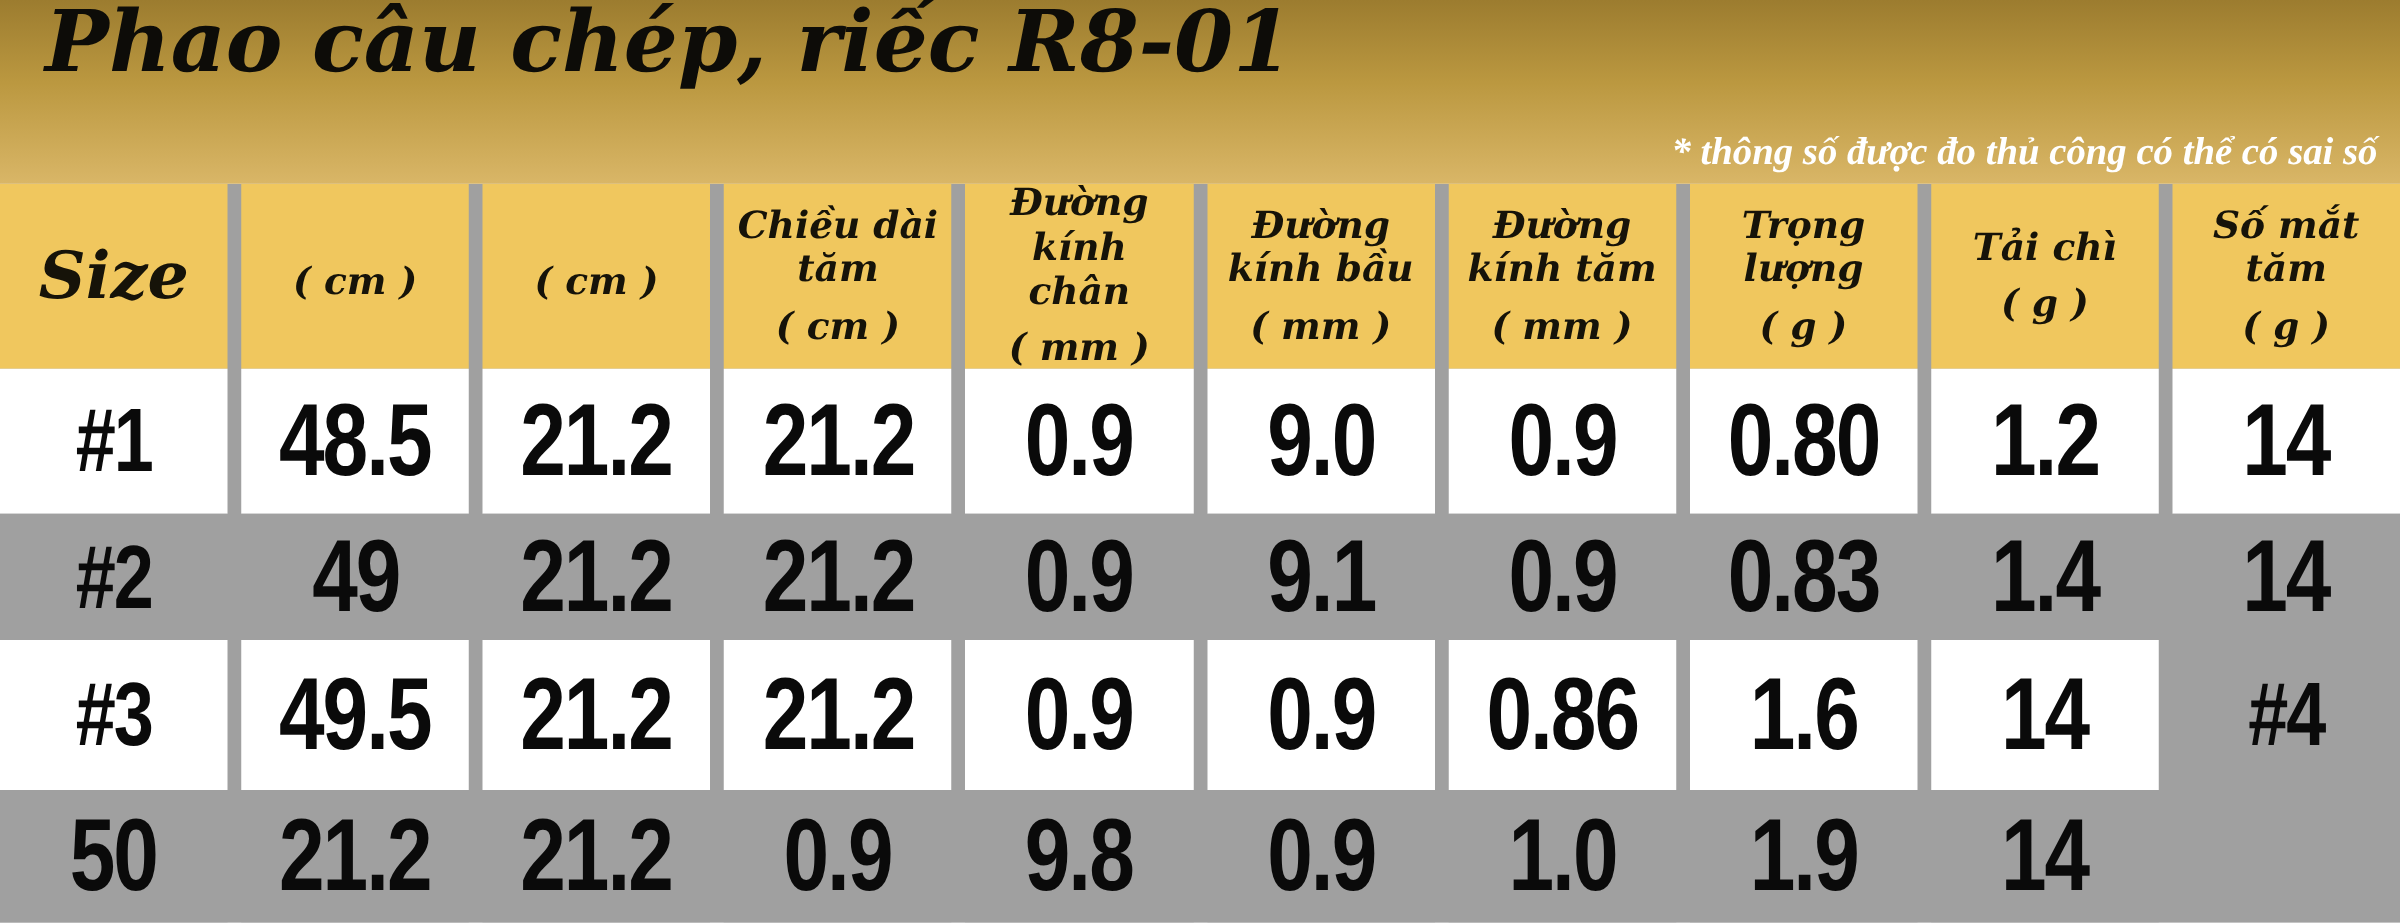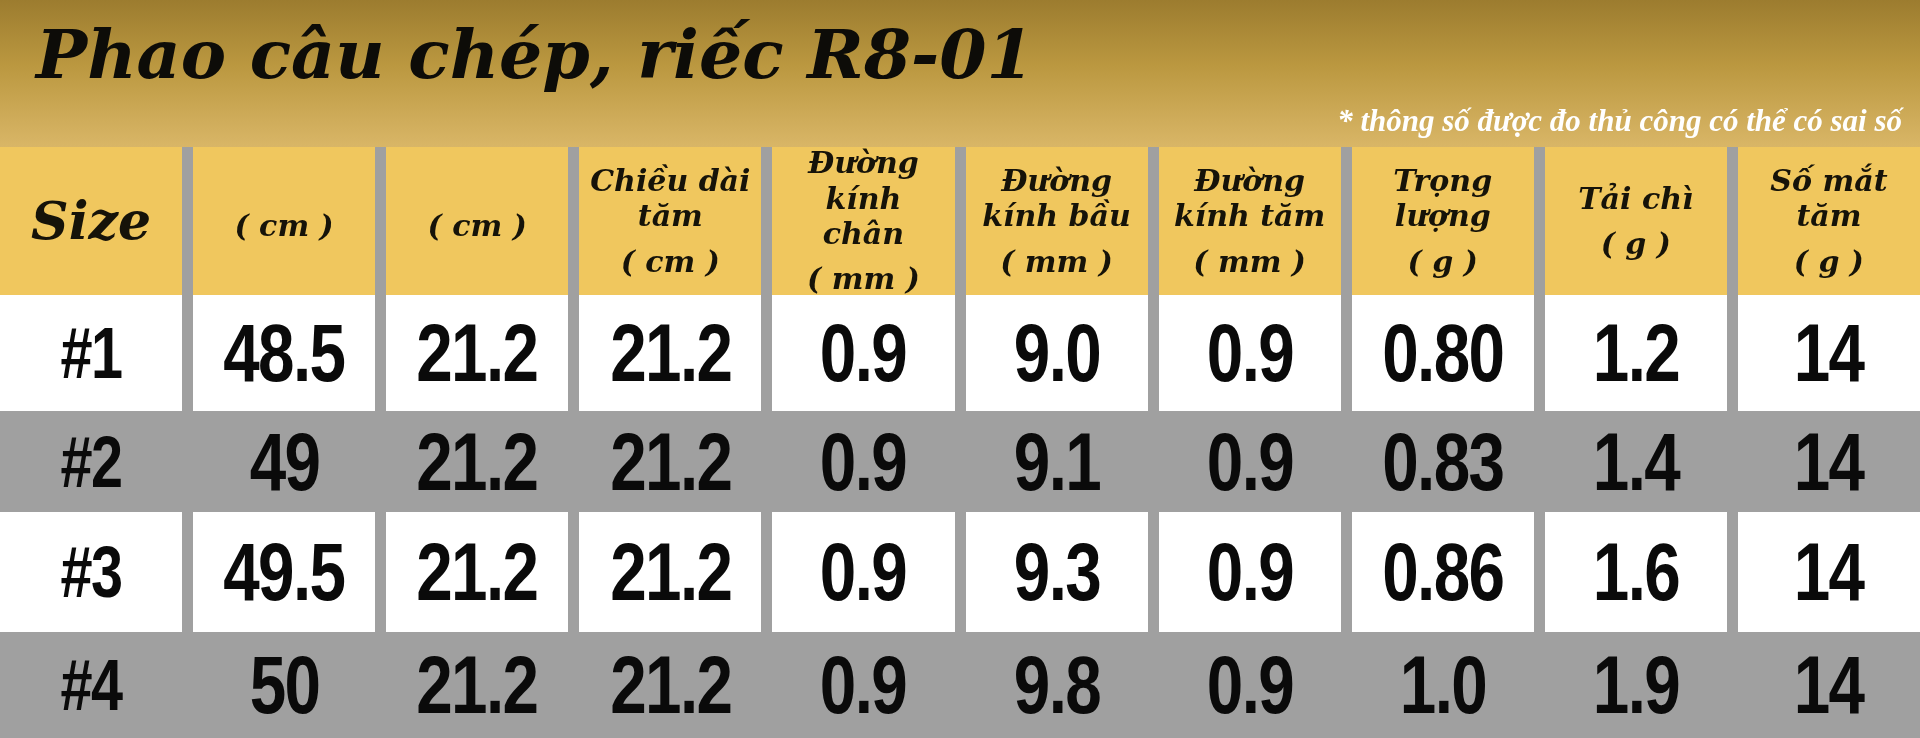--- a/index.html
+++ b/index.html
@@ -7,21 +7,21 @@
   body { font-family:"DejaVu Serif", serif; background:#ffffff; overflow:hidden; }
 
   .page { width:1920px; height:738px; display:flex; flex-direction:column; }
 
   
   .title-band {
     position:relative; height:147px; flex:0 0 auto;
     background:linear-gradient(to bottom, #9c7c2f 0%, #bb9840 45%, #d9b667 100%);
   }
   .title {
-    position:absolute; left:36px; top:20px;
+    position:absolute; left:36px; top:0;
     font-style:italic; font-weight:bold; font-size:68px; line-height:1.0;
     color:#0d0c08; letter-spacing:0px; white-space:nowrap;
   }
   .note {
     position:absolute; right:18px; bottom:8px;
     font-style:italic; font-weight:bold; font-size:31px;
     color:#ffffff; white-space:nowrap;font-family:Liberation Serif, serif;
   }
 
   
@@ -176,23 +176,20 @@
     <div class="cell rowA">
         <span class="num">21.2</span>
       </div>
     <div class="cell rowA">
         <span class="num">21.2</span>
       </div>
     <div class="cell rowA">
         <span class="num">0.9</span>
       </div>
     <div class="cell rowA">
-        <span class="num">9.3</span>
-      </div>
-    <div class="cell rowA">
         <span class="num">0.9</span>
       </div>
     <div class="cell rowA">
         <span class="num">0.86</span>
       </div>
     <div class="cell rowA">
         <span class="num">1.6</span>
       </div>
     <div class="cell rowA">
         <span class="num">14</span>

